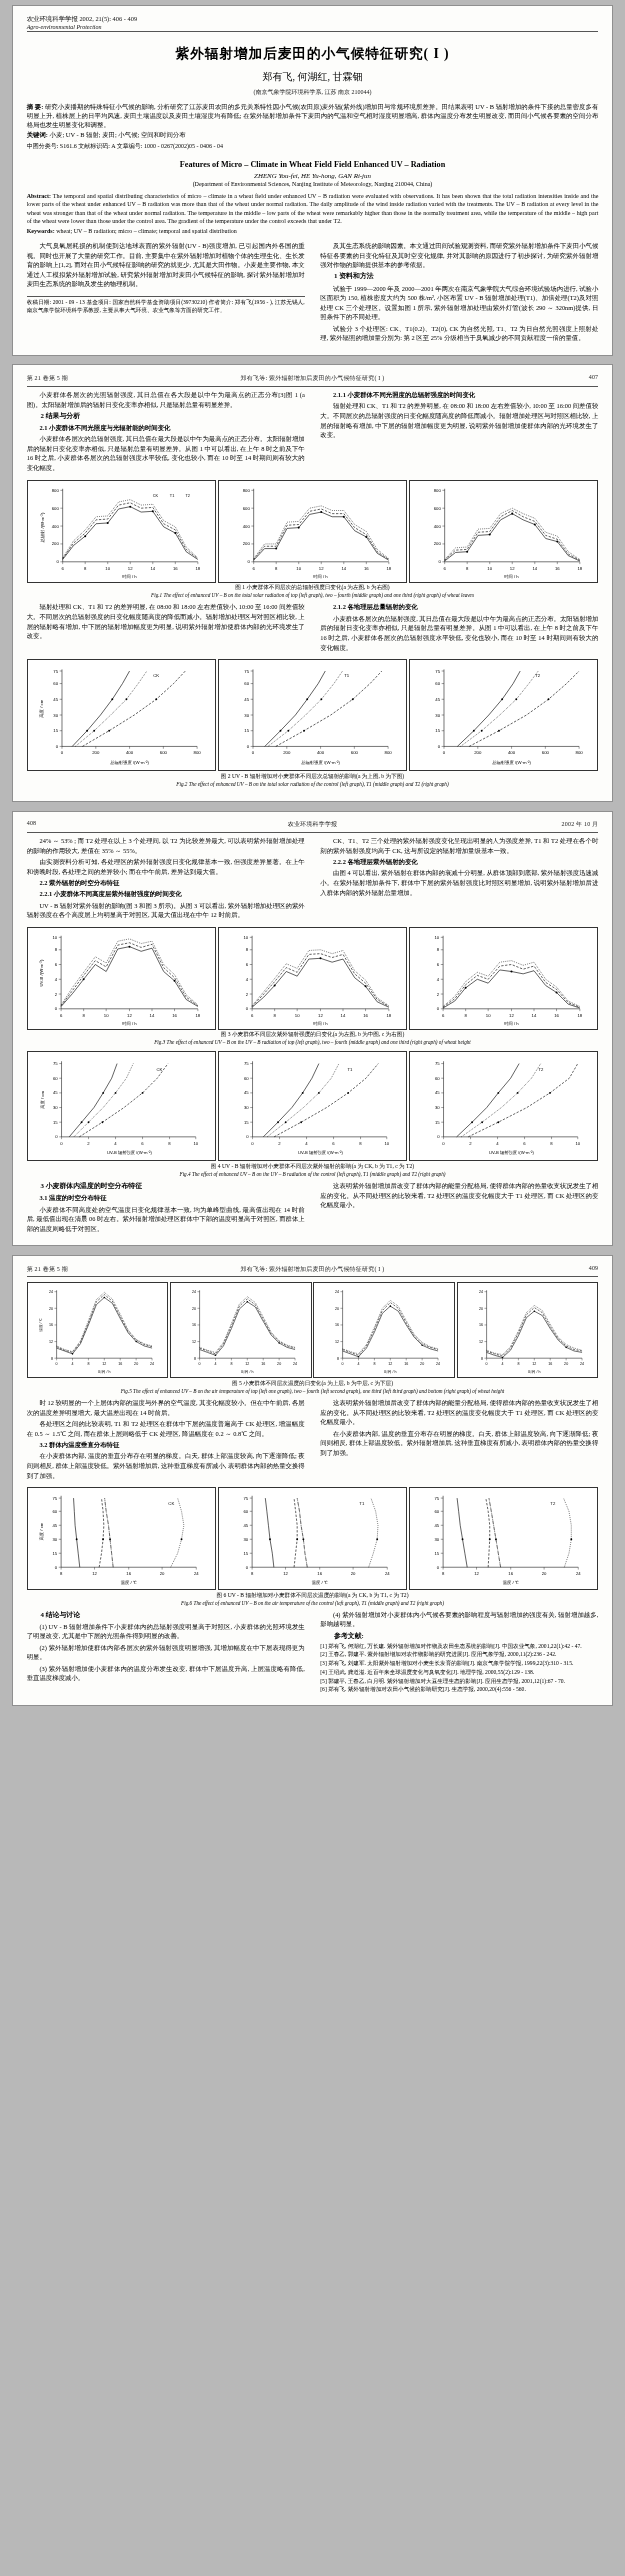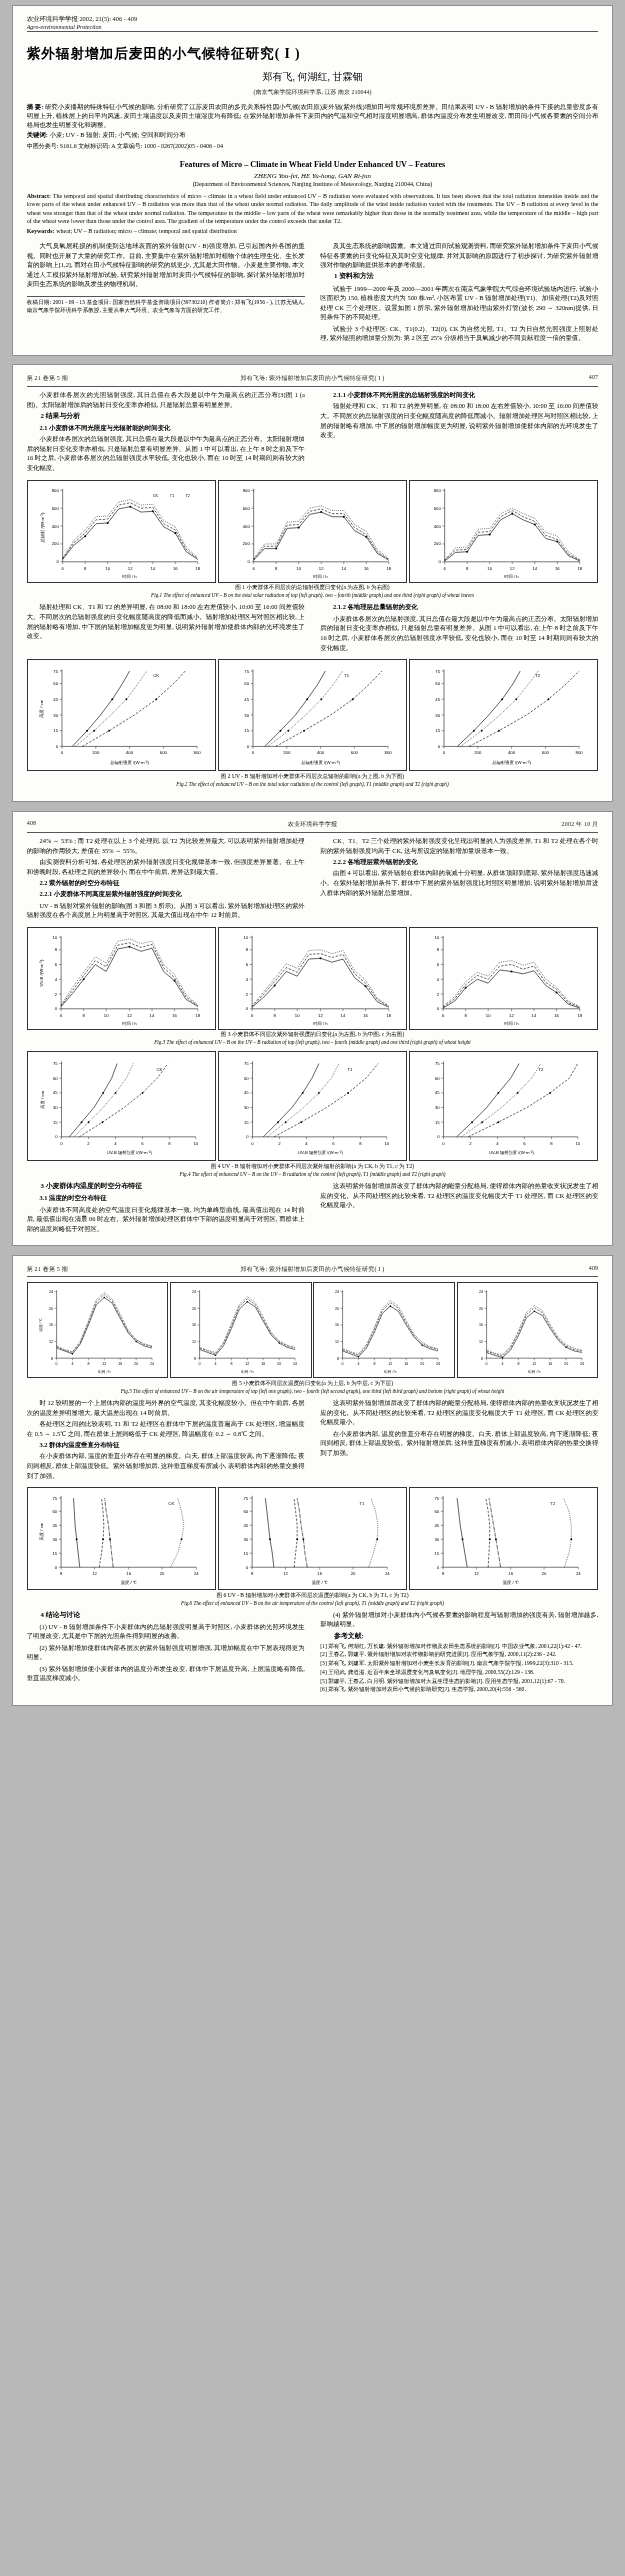--- a/index.html
+++ b/index.html
@@ -26,21 +26,21 @@
   }
   .runhead .c { flex:1; text-align:center; }
   .runhead .l { width:30%; text-align:left; }
   .runhead .r { width:30%; text-align:right; }
   .hr { border-top:0.9px solid #555; margin:0.9px 0 3.4px 0; }
 
   
   .journalline { font-size:6.4px; color:#111; }
   .journalline .en { font-size:6px; font-style:italic; }
   .title-cn {
-    font-size:13.7px; font-weight:bold;
+    text-align:center; font-size:13.7px; font-weight:bold;
     margin:13.7px 0 6.9px 0; letter-spacing:0.9px;
   }
   .authors { text-align:center; font-size:10px; margin-bottom:3.4px; }
   .affil { text-align:center; font-size:6px; color:#222; margin-bottom:5.2px; }
   .abs-cn { font-size:6.4px; line-height:1.45; text-align:justify; }
   .abs-cn b { font-weight:bold; }
   .keyword-cn { font-size:6.4px; margin-top:1.7px; }
   .clsline { font-size:6px; margin-top:1.7px; }
   .title-en {
     text-align:center; font-size:8.2px; font-weight:bold;
@@ -91,21 +91,21 @@
     <div class="abs-cn">
       <b>摘  要:</b>
       <span>研究小麦播期的特殊特征小气候的影响, 分析研究了江苏麦田农田的多元关系特性因小气候(农田原)麦外辐(紫外线)增加田与常规环境所差异。田结果表明 UV - B 辐射增加的条件下接的总量密度多有明显上升, 植株层上的日平均风速, 麦田土壤温度以及麦田土壤湿度均有降低; 在紫外辐射增加条件下麦田内的气温和空气相对湿度明显增高, 群体内温度分布发生明显改变, 而田间小气候各要素的空间分布格局也发生明显变化和调整。</span>
     </div>
     <div class="keyword-cn">
       <b>关键词:</b>
       <span>小麦; UV - B 辐射; 麦田; 小气候; 空间和时间分布</span>
     </div>
     <div class="clsline">中图分类号: S161.6    文献标识码: A    文章编号: 1000 - 0267(2002)05 - 0406 - 04</div>
 
-    <div class="title-en">Features of Micro – Climate in Wheat Field Under Enhanced UV – Features</div>
+    <div class="title-en">Features of Micro – Climate in Wheat Field Field Enhanced UV – Radiation</div>
     <div class="authors-en">ZHENG You-fei, HE Yu-hong, GAN Ri-jun</div>
     <div class="affil-en">(Department of Environmental Sciences, Nanjing Institute of Meteorology, Nanjing 210044, China)</div>
     <div class="abs-en">
       <b>Abstract:</b>
       <span>The temporal and spatial distributing characteristics of micro – climate in a wheat field under enhanced UV – B radiation were evaluated with observations. It has been shown that the total radiation intensities inside and the lower parts of the wheat under enhanced UV – B radiation was more than that of the wheat under normal radiation. The daily amplitude of the wind inside radiation varied with the treatments. The UV – B radiation at every level in the wheat was stronger than that of the wheat under normal radiation. The temperature in the middle – low parts of the wheat were remarkably higher than those in the normally treatment area, while the temperature of the middle – high part of the wheat were lower than those under the control area. The gradient of the temperature under the control exceeds that under T2.</span>
     </div>
     <div class="kw-en">
       <b>Keywords:</b>
       <span>wheat; UV – B radiation; micro – climate; temporal and spatial distribution</span>
     </div>

